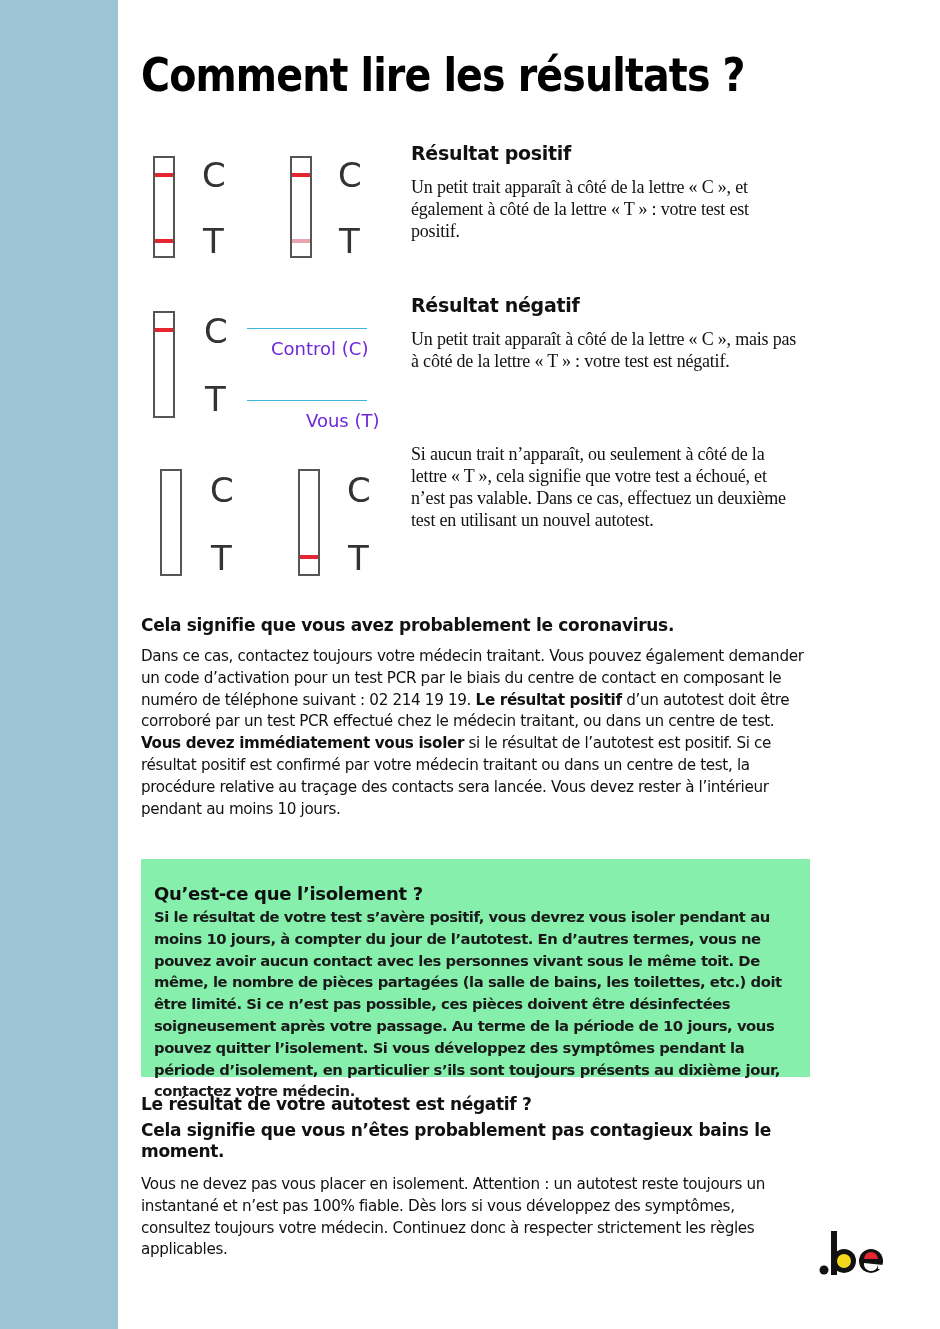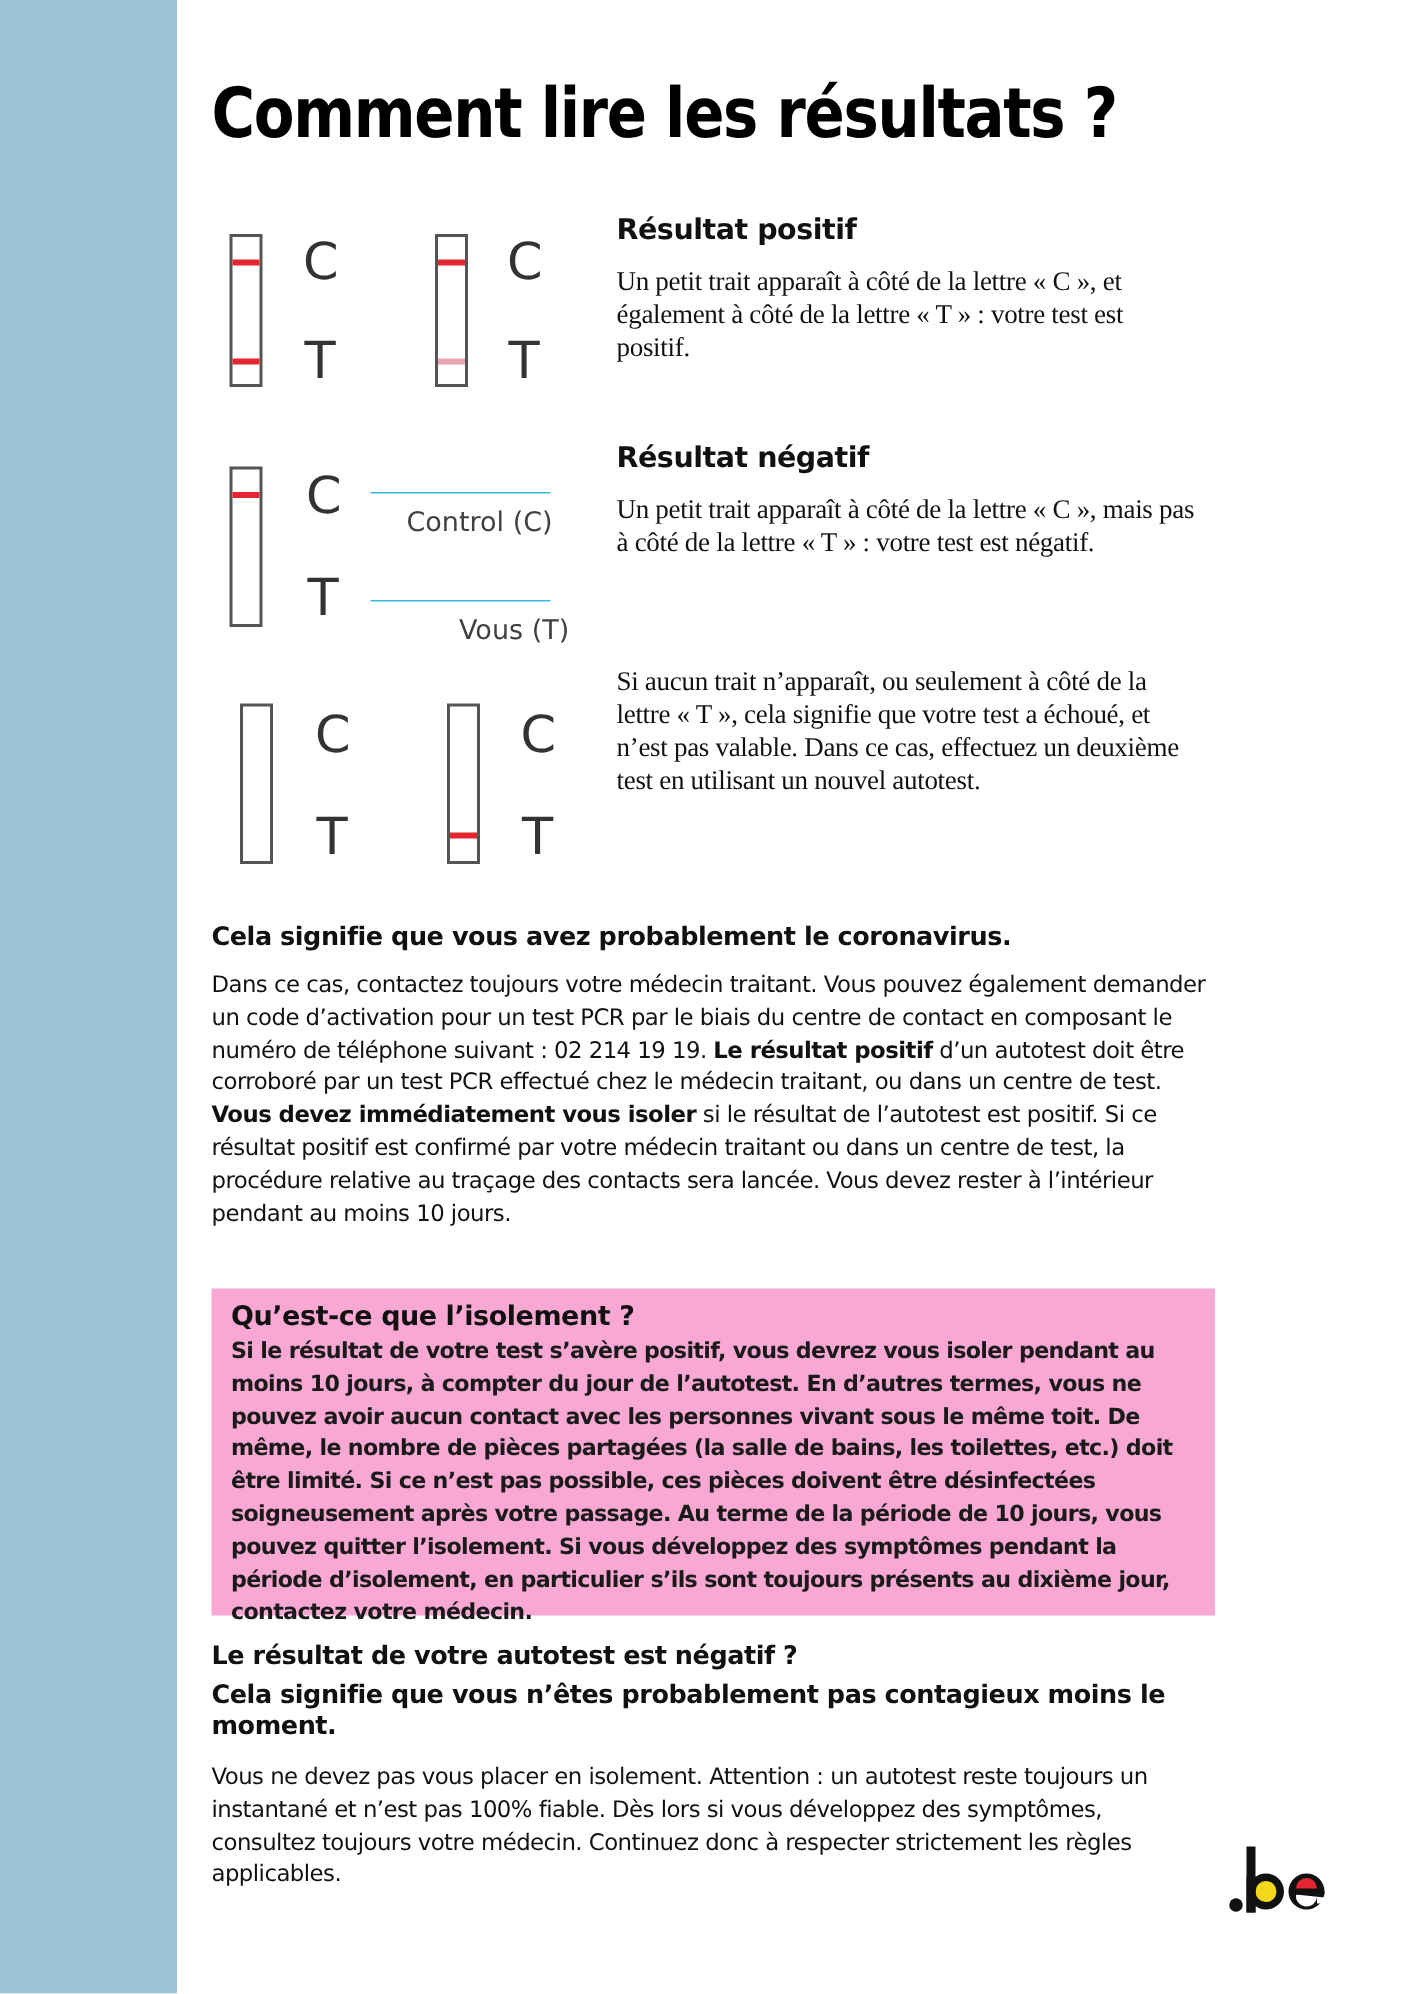--- a/index.html
+++ b/index.html
@@ -13,31 +13,31 @@
     position: absolute; left: 141px; top: 48px; margin: 0;
     font-family: "DejaVu Sans", sans-serif; font-weight: bold;
     font-size: 46px; letter-spacing: -1px; transform: scaleX(0.86); transform-origin: left top;
     color: #000;
   }
   
   .strip { position: absolute; width: 22px; height: 102px; border: 2px solid #555; box-sizing: border-box; background: #fff; }
   .band { position: absolute; left: 0; right: 0; height: 4px; }
   .letter { position: absolute; font-family: "DejaVu Sans", sans-serif; font-size: 34px; color: #333; font-weight: normal; line-height: 1; }
   .legend-line { position: absolute; height: 1px; background: #3cb8dd; width: 120px; }
-  .legend-text { position: absolute; font-size: 18px; color: #404040; font-family: "DejaVu Sans", sans-serif; }
+  .legend-text { position: absolute; font-size: 18px; color: #6d28d9; font-family: "DejaVu Sans", sans-serif; }
 
   .desc { position: absolute; left: 411px; width: 390px; }
   .desc h3 { margin: 0 0 10px 0; font-size: 19px; font-weight: bold; line-height: 1.3; letter-spacing: -0.3px; }
   .desc p { margin: 0; font-size: 18px; line-height: 22px; letter-spacing: -0.2px; font-family: Liberation Serif, serif; }
 
   .section { position: absolute; left: 141px; width: 670px; }
   .section h2 { margin: 0; font-size: 17px; font-weight: bold; line-height: 21px; letter-spacing: -0.3px; }
   .section p { margin: 0; font-size: 15.2px; line-height: 21.8px; letter-spacing: -0.35px; }
 
-  .infobox { position: absolute; left: 141px; top: 859px; width: 669px; height: 218px; background: #f9a8d4; box-sizing: border-box; padding: 8px 12px 0 13px; }
+  .infobox { position: absolute; left: 141px; top: 859px; width: 669px; height: 218px; background: #86efac; box-sizing: border-box; padding: 24px 12px 0 13px; }
   .infobox h2 { margin: 0 0 2px 0; font-size: 18px; font-weight: bold; letter-spacing: -0.3px; }
   .infobox p { margin: 0; font-size: 14.8px; line-height: 21.8px; font-weight: bold; letter-spacing: -0.45px; color: #1a1a1a; }
 
   .logo { position: absolute; left: 819px; top: 1225px; width: 70px; height: 52px; }
 </style>
 </head>
 <body>
 
 <div class="stripe"></div>
 
@@ -100,21 +100,21 @@
   <p style="margin-top:10px;"><span>Dans ce cas, contactez toujours votre médecin traitant. Vous pouvez également demander un code d’activation pour un test PCR par le biais du centre de contact en composant le numéro de téléphone suivant : 02 214 19 19. </span><b>Le résultat positif</b><span> d’un autotest doit être corroboré par un test PCR effectué chez le médecin traitant, ou dans un centre de test. </span><b>Vous devez immédiatement vous isoler</b><span> si le résultat de l’autotest est positif. Si ce résultat positif est confirmé par votre médecin traitant ou dans un centre de test, la procédure relative au traçage des contacts sera lancée. Vous devez rester à l’intérieur pendant au moins 10 jours.</span></p>
 </div>
 
 <div class="infobox">
   <h2>Qu’est-ce que l’isolement ?</h2>
   <p>Si le résultat de votre test s’avère positif, vous devrez vous isoler pendant au moins 10 jours, à compter du jour de l’autotest. En d’autres termes, vous ne pouvez avoir aucun contact avec les personnes vivant sous le même toit. De même, le nombre de pièces partagées (la salle de bains, les toilettes, etc.) doit être limité. Si ce n’est pas possible, ces pièces doivent être désinfectées soigneusement après votre passage. Au terme de la période de 10 jours, vous pouvez quitter l’isolement. Si vous développez des symptômes pendant la période d’isolement, en particulier s’ils sont toujours présents au dixième jour, contactez votre médecin.</p>
 </div>
 
 <div class="section" style="top:1094px; width:700px;">
   <h2>Le résultat de votre autotest est négatif ?</h2>
-  <h2 style="margin-top:5px;">Cela signifie que vous n’êtes probablement pas contagieux moins le moment.</h2>
+  <h2 style="margin-top:5px;">Cela signifie que vous n’êtes probablement pas contagieux bains le moment.</h2>
   <p style="margin-top:12px; width:650px;">Vous ne devez pas vous placer en isolement. Attention : un autotest reste toujours un instantané et n’est pas 100% fiable. Dès lors si vous développez des symptômes, consultez toujours votre médecin. Continuez donc à respecter strictement les règles applicables.</p>
 </div>
 
 <svg class="logo" viewBox="0 0 70 52">
   <circle cx="5" cy="45" r="4.5" fill="#111"></circle>
   <rect x="12" y="6" width="6" height="44" fill="#111"></rect>
   <circle cx="25" cy="36" r="12" fill="#111"></circle>
   <circle cx="25" cy="36" r="7" fill="#f4d81c"></circle>
   <rect x="12" y="26" width="6" height="24" fill="#111"></rect>
   <circle cx="52" cy="36" r="12" fill="#111"></circle>

